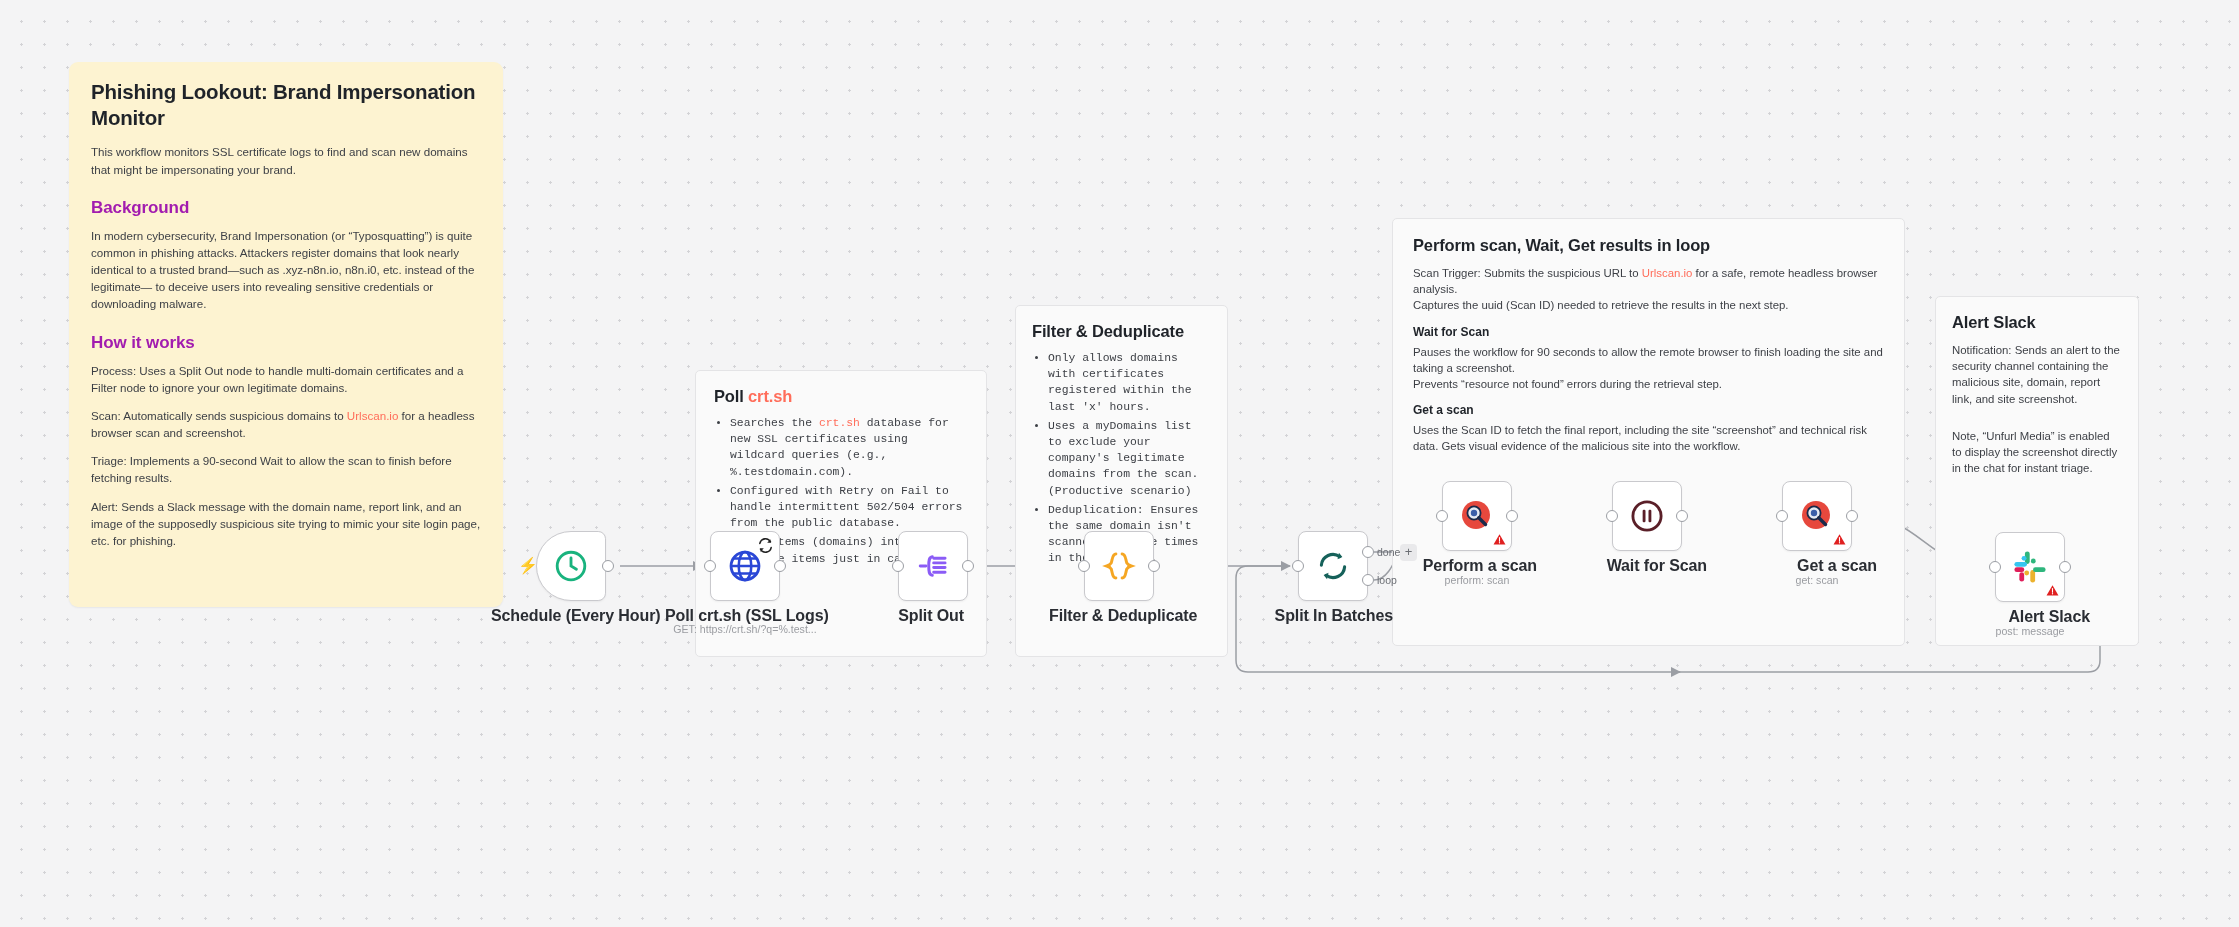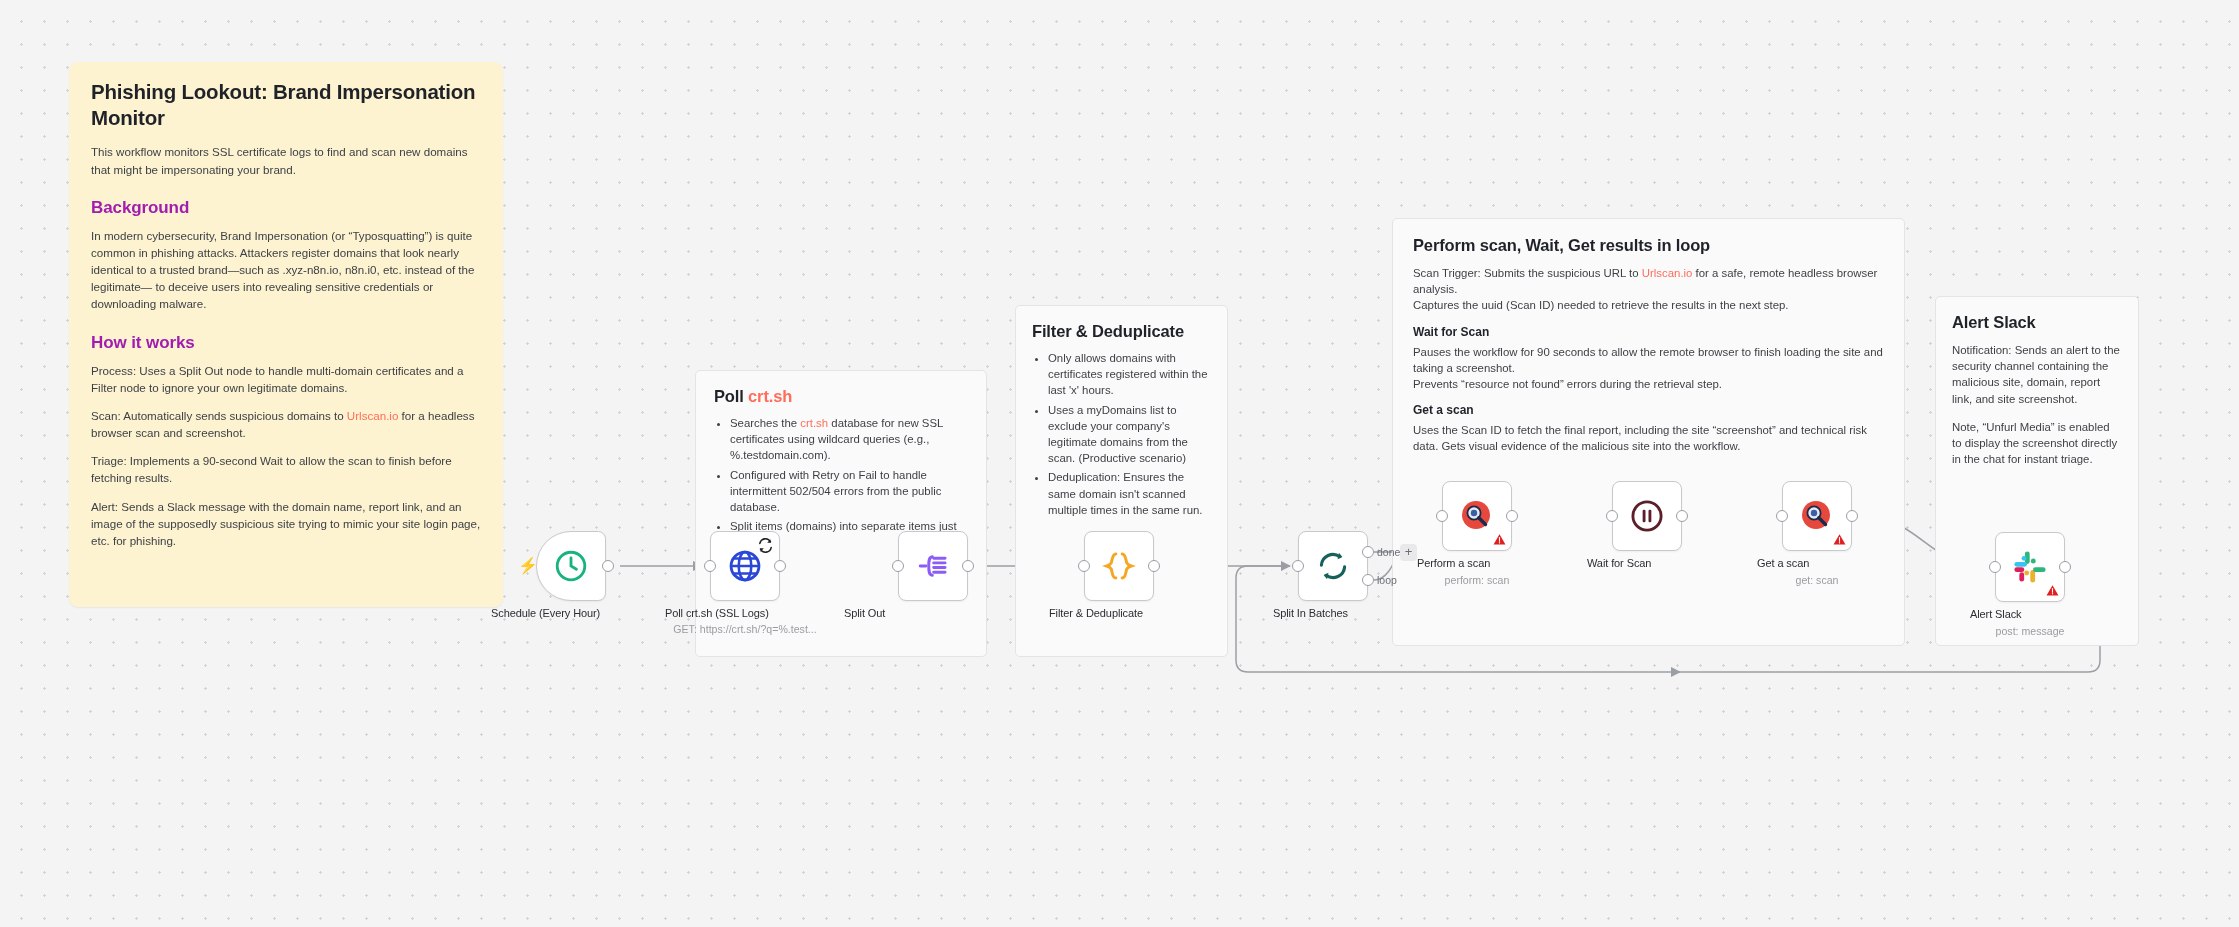--- a/index.html
+++ b/index.html
@@ -56,21 +56,21 @@
     font-size: 16.5px; font-weight: 700; color: #1f2329;
     letter-spacing: -.15px;
   }
   .panel .ptxt {
     font-size: 11.4px; line-height: 1.42; color: #3c3f45;
   }
   .panel .psub {
     font-size: 12px; font-weight: 700; color: #1f2329;
     margin-top: 11px; margin-bottom: 5px;
   }
-  .panel ul { margin: 9px 2px 0 16px; }
+  .panel ul { margin: 9px 2px 0 16px; font-family: Liberation Mono, monospace; }
   .panel ul li {
     font-size: 11.4px; line-height: 1.42; color: #3c3f45;
     margin-bottom: 3px;
   }
 
   #panel-poll   { left: 695px;  top: 370px;  width: 292px; height: 287px; }
   #panel-poll .inner { padding: 16px 18px 0 18px; }
   #panel-filter { left: 1015px; top: 305px;  width: 213px; height: 352px; }
   #panel-filter .inner { padding: 16px 16px 0 16px; }
   #panel-loop   { left: 1392px; top: 218px;  width: 513px; height: 428px; }
@@ -94,22 +94,22 @@
   .node.trigger {
     border-radius: 36px 8px 8px 36px;
   }
   .node .warn {
     position: absolute; right: 5px; bottom: 4px;
     width: 13px; height: 13px;
     line-height: 13px; text-align: center;
   }
   .nlabel {
     position: absolute;
-    text-align: left;
-    font-size: 11px; font-weight: 400; color: #2a2d33;
+    text-align: right;
+    font-size: 16px; font-weight: 700; color: #2a2d33;
     white-space: nowrap;
     letter-spacing: -.1px;
   }
   .nsub {
     position: absolute;
     text-align: center;
     font-size: 10.6px; color: #9a9ca1;
     white-space: nowrap;
   }
   
@@ -226,21 +226,21 @@
       <p class="ptxt">Prevents “resource not found” errors during the retrieval step.</p>
       <div class="psub">Get a scan</div>
       <p class="ptxt">Uses the Scan ID to fetch the final report, including the site “screenshot” and technical risk data. Gets visual evidence of the malicious site into the workflow.</p>
     </div>
   </div>
 
   <div class="panel" id="panel-slack">
     <div class="inner">
       <div class="ptitle">Alert Slack</div>
       <p class="ptxt" style="margin-top:10px;">Notification: Sends an alert to the security channel containing the malicious site, domain, report link, and site screenshot.</p>
-      <p class="ptxt" style="margin-top:12px;">Note, “Unfurl Media” is enabled to display the screenshot directly in the chat for instant triage.</p>
+      <p class="ptxt" style="margin-top:21px;">Note, “Unfurl Media” is enabled to display the screenshot directly in the chat for instant triage.</p>
     </div>
   </div>
 
   <div class="bolt" style="left:518px; top:558px;">⚡</div>
   <div class="node trigger" style="left:536px; top:531px;">
     <svg width="36" height="36" viewBox="0 0 24 24">
       <circle cx="12" cy="12" r="9.2" fill="none" stroke="#19b37e" stroke-width="1.9"></circle>
       <path d="M12 6.6 L12 12 L15.6 14.2" fill="none" stroke="#19b37e" stroke-width="1.9" stroke-linecap="round"></path>
     </svg>
   </div>

